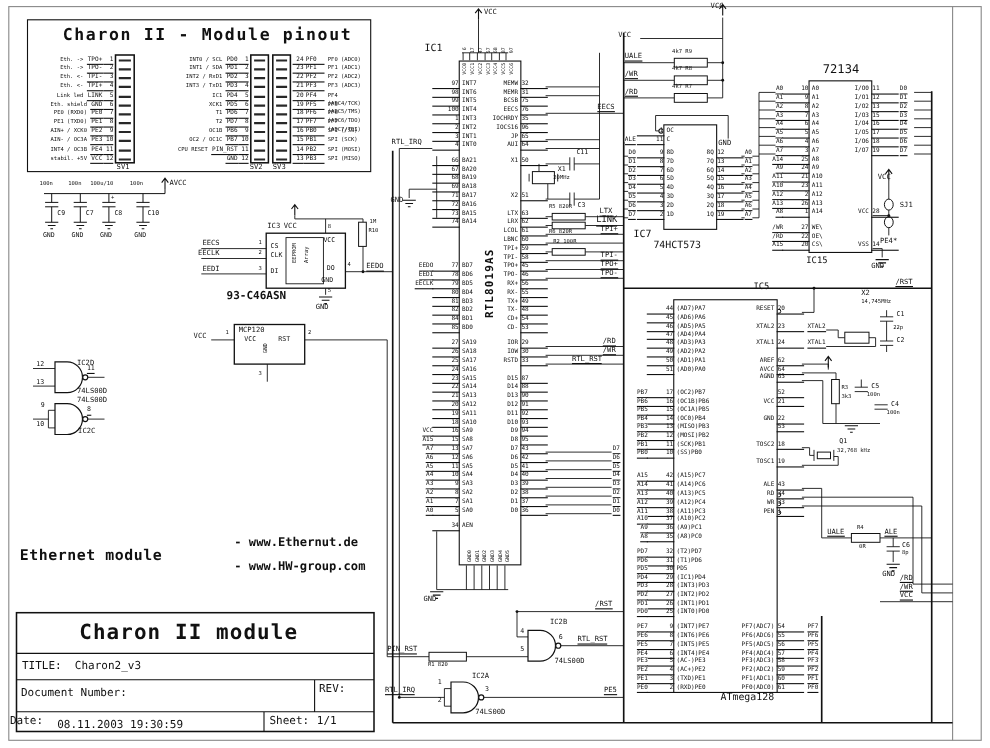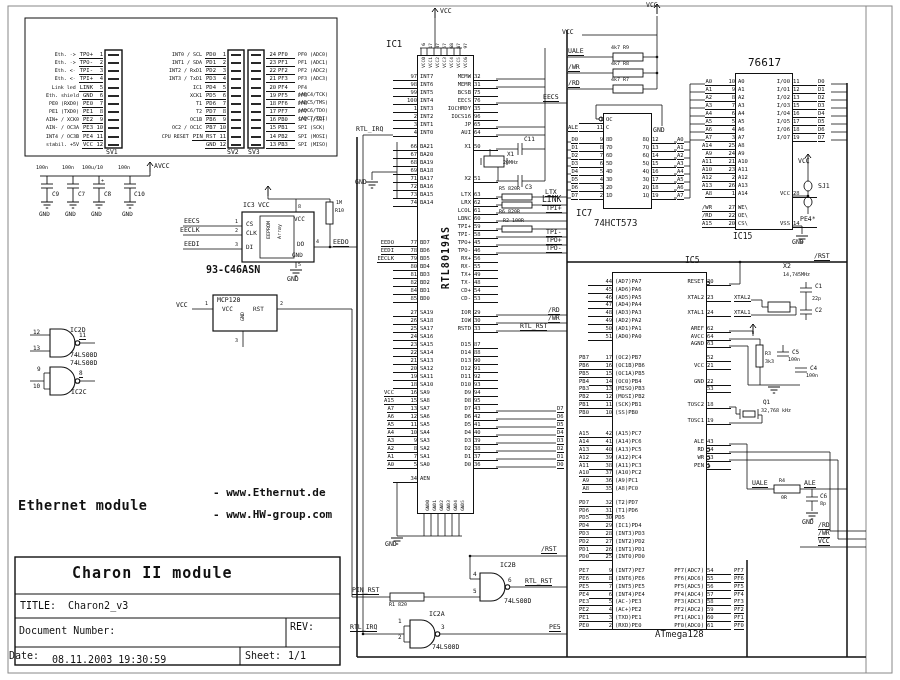--- a/index.html
+++ b/index.html
@@ -3,21 +3,21 @@
 <meta charset="utf-8">
 <style>
   html,body{margin:0;padding:0;background:#e8e8e8}
   #sheet{position:relative;width:900px;height:680px;background:#fff;overflow:hidden;
          font-family:"DejaVu Sans Mono",monospace;color:#111}
   svg{position:absolute;left:0;top:0}
   i.L,i.L5,i.L7,i.L8,i.L9,i.L10,i.L11,i.L13,i.L15,i.L19{position:absolute;font-style:normal;white-space:pre;
      font-family:"DejaVu Sans Mono",monospace;line-height:1.1}
   i.L{font-size:6px} i.L5{font-size:5px} i.L7{font-size:6.5px} i.L8{font-size:8px}
   i.L9{font-size:9px} i.L10{font-size:10px} i.L11{font-size:11px} i.L13{font-size:13.5px;font-weight:bold;letter-spacing:.5px}
-  i.L15{font-size:15px;font-weight:bold;letter-spacing:1.5px} i.L19{font-size:15px;font-weight:bold;letter-spacing:1px}
+  i.L15{font-size:15px;font-weight:bold;letter-spacing:1.5px} i.L19{font-size:19px;font-weight:bold;letter-spacing:1px}
   i.b{font-weight:bold}
   i.u{border-bottom:.9px solid #111}
   i.vtx{writing-mode:vertical-rl;transform:rotate(180deg)}
   .chip{position:absolute;border:1.3px solid #111;background:#fff}
   .prow{position:absolute;left:0;width:100%;height:8px}
   .prow span{position:absolute;white-space:pre;font:5.5px/7px "DejaVu Sans Mono",monospace;top:0}
   .le{right:calc(100% + 26px);border-bottom:.9px solid #111;background:#fff}
   .ln{right:100%;width:24px;text-align:right;border-bottom:.9px solid #111;padding-right:1px}
   .nm{left:2px}
   .rm{right:2px}
@@ -188,20 +188,21 @@
   <rect x="502" y="194" width="30" height="6" fill="#fff" stroke="#111" stroke-width=".9"></rect>
   <rect x="502" y="202" width="30" height="6" fill="#fff" stroke="#111" stroke-width=".9"></rect>
   <rect x="502" y="226" width="30" height="6" fill="#fff" stroke="#111" stroke-width=".9"></rect>
 
   <g stroke="#111" fill="none">
     <rect x="15" y="557" width="325" height="108" stroke-width="1.4"></rect>
     <path d="M15,594H340 M15,618H340 M15,647H340 M286,618V647 M240,647V665" stroke-width="1"></path>
   </g>
 </svg>
 
+<i class="L15" style="left:57px;top:23px">Charon II - Module pinout</i>
 <div class="conn" id="sv1" style="left:30px;top:51px;width:73px;height:98px">
       <div class="crow" style="top: 0px;">
         <span class="cf">Eth. -&gt;</span>
         <span class="cp">TPO+</span>
         <span class="cn">1</span>
       </div>
       <div class="crow" style="top: 8.16px;">
         <span class="cf">Eth. -&gt;</span>
         <span class="cp">TPO-</span>
         <span class="cn">2</span>
@@ -1149,21 +1150,21 @@
         <span class="nm">1D</span>
         <span class="rm">1Q</span>
         <span class="rn">19</span>
         <span class="re">A7</span>
       </div>
     </div>
 
 <i class="L9" style="left:386px;top:40px">IC1</i>
 <i class="L8" style="left:685px;top:257px">IC5</i>
 <i class="L9" style="left:655px;top:630px">ATmega128</i>
-<i class="L11" style="left:748px;top:57px">76617</i>
+<i class="L11" style="left:748px;top:57px">72134</i>
 <i class="L8" style="left:733px;top:233px">IC15</i>
 <i class="L9" style="left:576px;top:209px">IC7</i>
 <i class="L9" style="left:594px;top:219px">74HCT573</i>
 
 <i class="L7" style="left:440px;top:8px">VCC</i>
 <i class="L7" style="left:356px;top:126px">RTL_IRQ</i>
 <i class="L7 u" style="left:543px;top:94px">EECS</i>
 <i class="L7" style="left:355px;top:179px">GND</i>
 <i class="L" style="left:507px;top:151px">X1</i>
 <i class="L5" style="left:503px;top:160px">20MHz</i>

